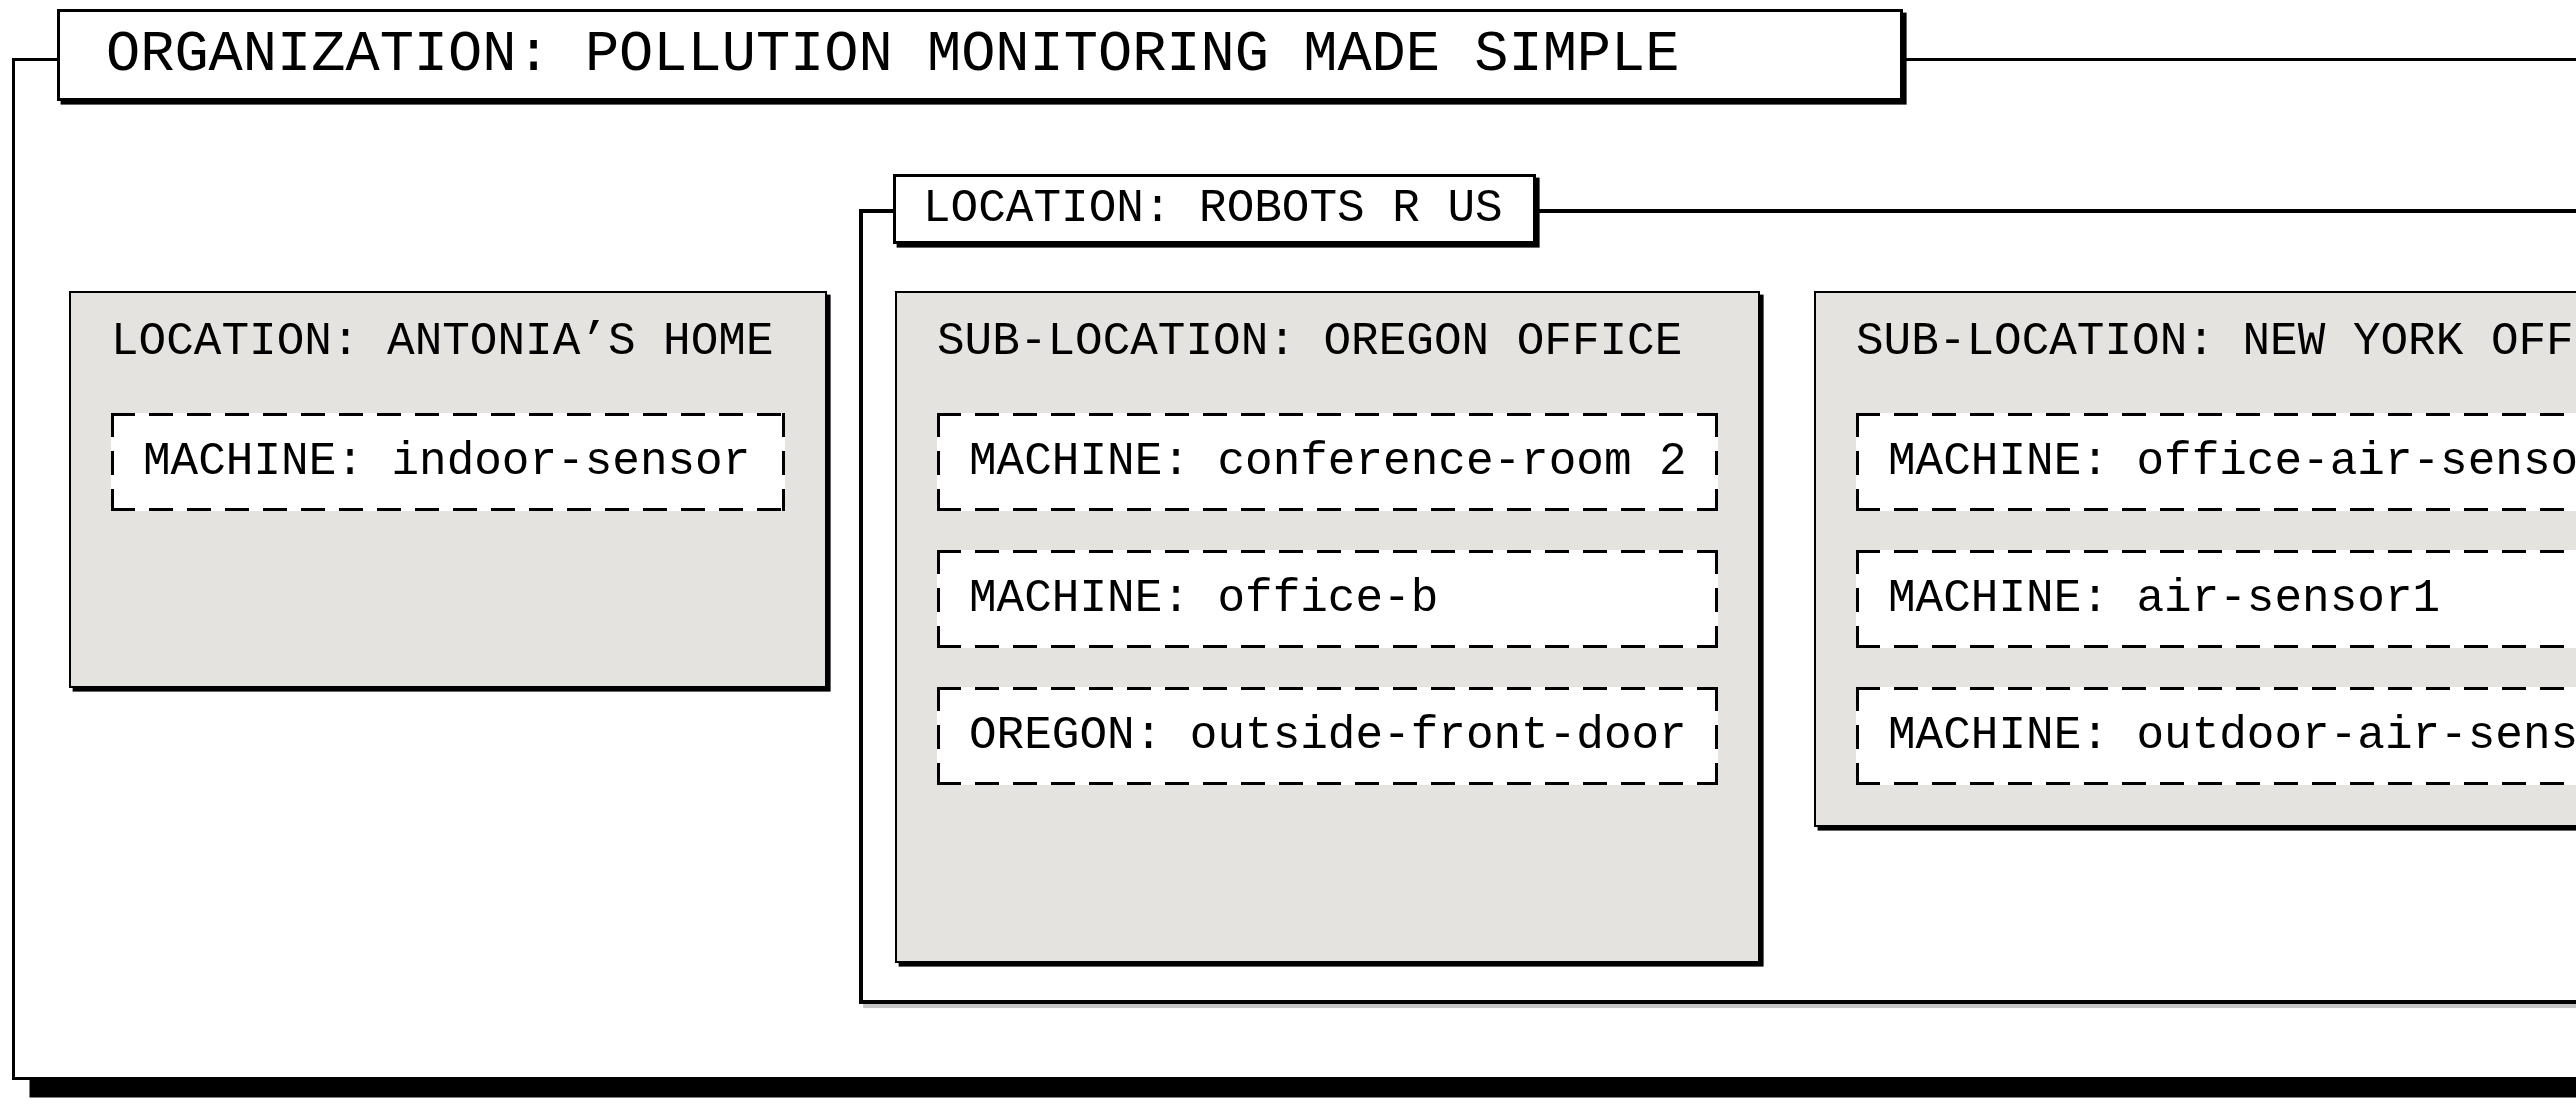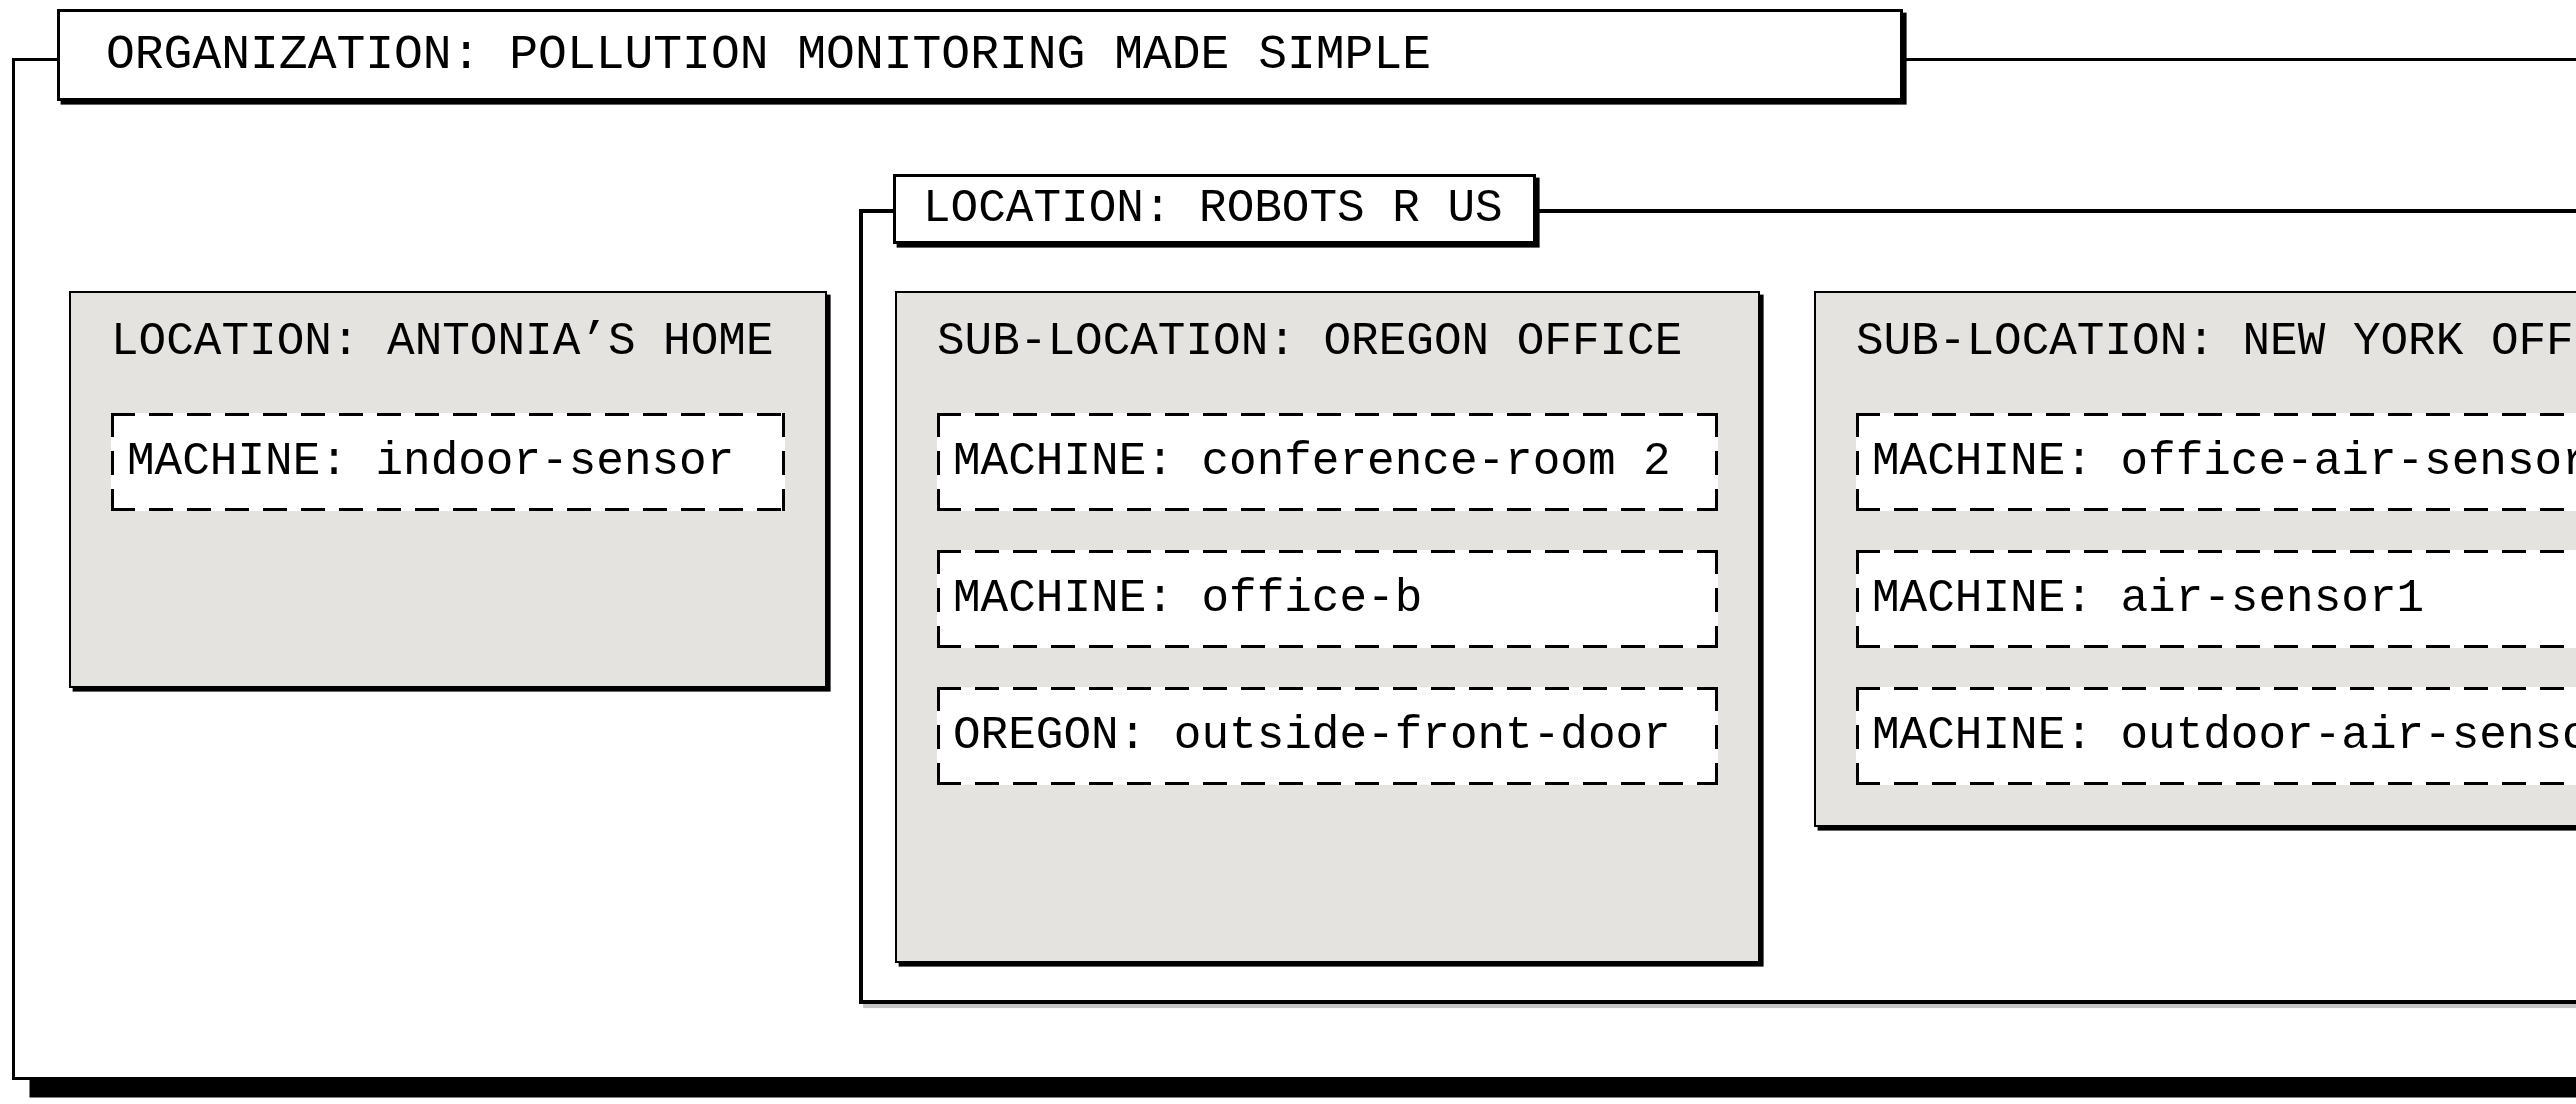--- a/index.html
+++ b/index.html
@@ -18,21 +18,21 @@
     z-index:0;
   }
   
   #org-title{
     left:57px;top:9.3px;width:1846px;height:92px;
     background:#ffffff;border:3.1px solid #000;
     box-shadow:3.6px 3.6px 0 0 #000;
     z-index:3;
     display:flex;align-items:center;
     padding-left:46px;
-    font-size:48px;letter-spacing:0;white-space:nowrap;
+    font-size:57px;letter-spacing:0;white-space:nowrap;
   }
 
   
   #robots-box{
     left:859px;top:209px;width:1904px;height:795px;
     background:#ffffff;border:4.1px solid #000;
     box-shadow:4.1px 4.1px 0 0 #c4c4c4;
     z-index:1;
   }
   #robots-label{
@@ -68,21 +68,21 @@
     background-color:#ffffff;
     background-image:
       repeating-linear-gradient(90deg,#000 0 24px,rgba(0,0,0,0) 24px 38px),
       repeating-linear-gradient(90deg,#000 0 24px,rgba(0,0,0,0) 24px 38px),
       repeating-linear-gradient(180deg,#000 0 24px,rgba(0,0,0,0) 24px 38px),
       repeating-linear-gradient(180deg,#000 0 24px,rgba(0,0,0,0) 24px 38px);
     background-position:left top,left bottom,left top,right top;
     background-size:100% 3.1px,100% 3.1px,3.1px 100%,3.1px 100%;
     background-repeat:no-repeat;
     display:flex;align-items:center;
-    padding-left:16px;
+    padding-left:32px;
     font-size:46px;white-space:nowrap;
   }
 </style>
 </head>
 <body>
 
 <div class="abs" id="org-box"></div>
 
 <div class="abs" id="org-title">
   <span>ORGANIZATION: POLLUTION MONITORING MADE SIMPLE</span>

